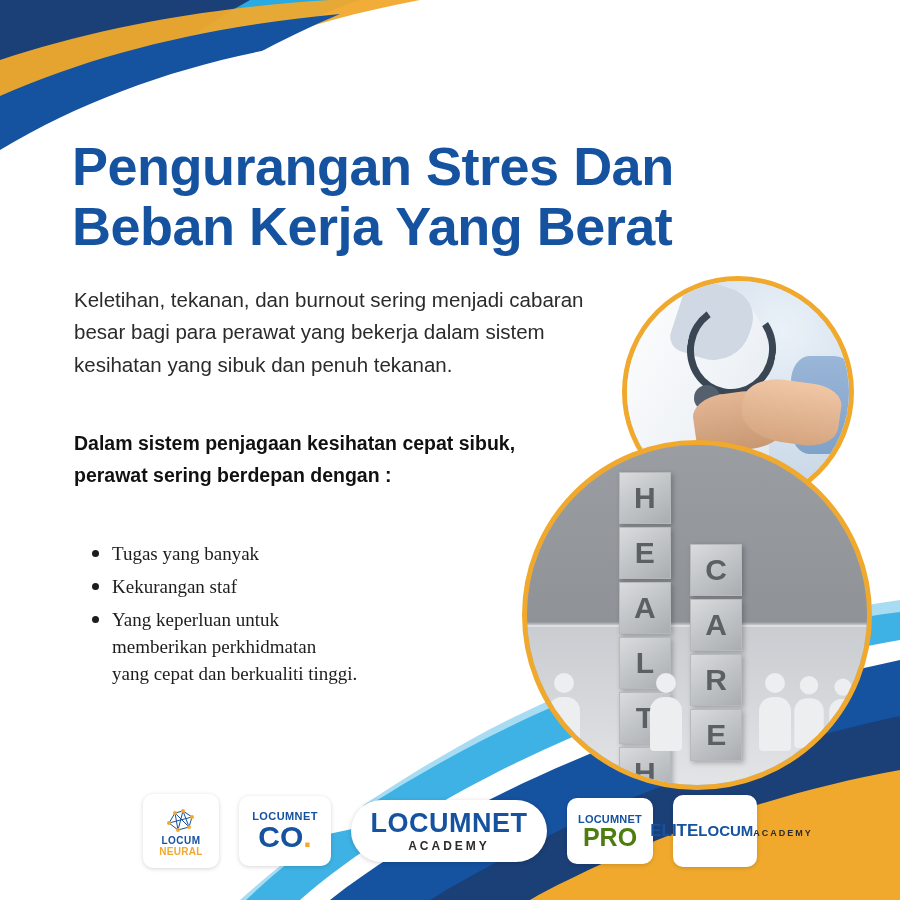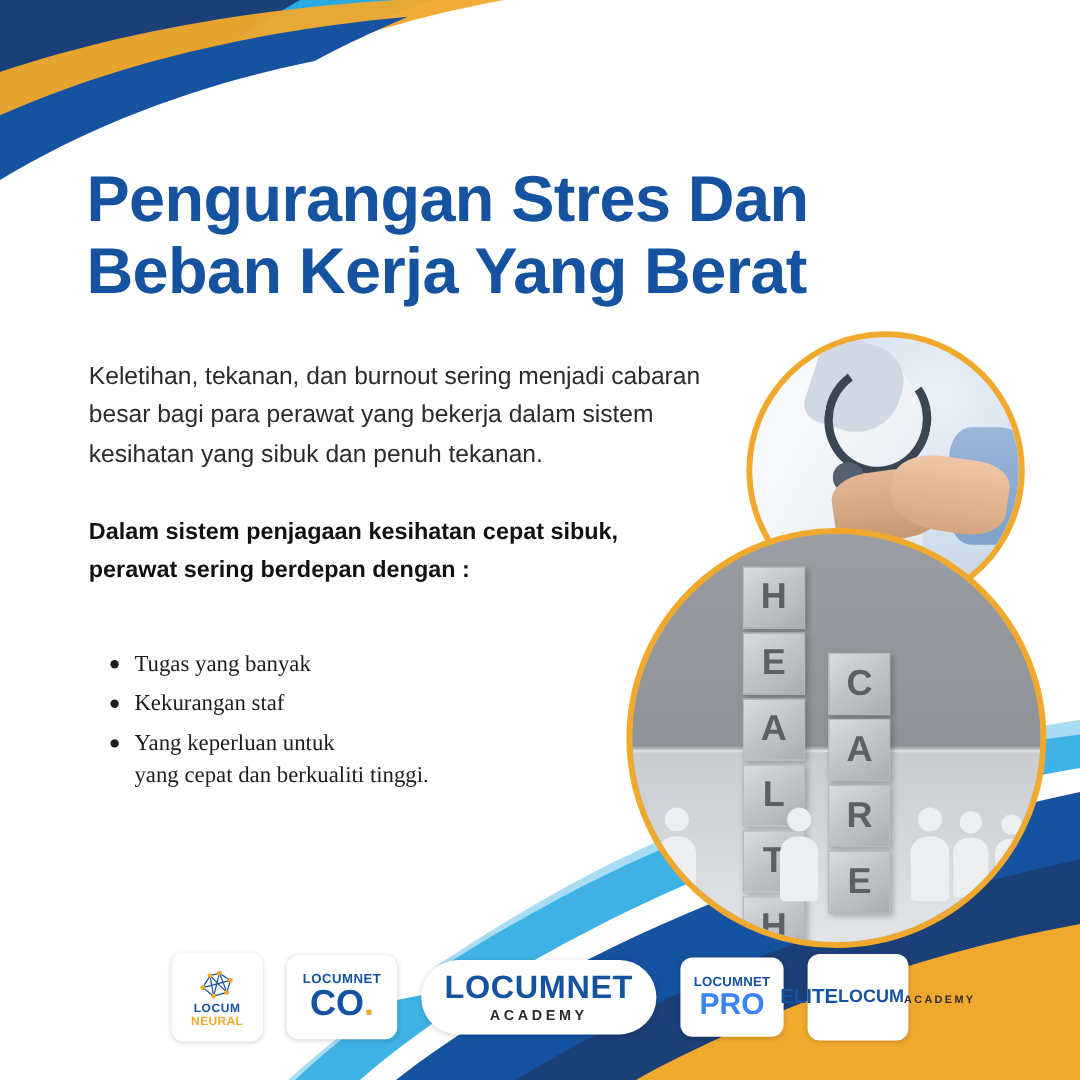--- a/index.html
+++ b/index.html
@@ -28,21 +28,21 @@
     font-size: 54px;
     font-weight: bold;
     line-height: 1.12;
     letter-spacing: -0.5px;
   }
   .headline .l2 { display: block; }
 
   
   .intro {
     position: absolute;
-    left: 74px; top: 298px;
+    left: 74px; top: 284px;
     width: 545px;
     color: #2b2b2b;
     font-size: 20.5px;
     line-height: 1.58;
   }
 
   
   .lead {
     position: absolute;
     left: 74px; top: 428px;
@@ -235,21 +235,21 @@
   }
   .logo-academy .t1 { font-size: 27px; font-weight: bold; color: #1552a0; letter-spacing: .5px; line-height: 1; }
   .logo-academy .t2 { font-size: 12px; font-weight: bold; color: #2b2b2b; letter-spacing: 3px; margin-top: 2px; }
 
   .logo-pro {
     width: 86px; height: 66px;
     flex-direction: column;
     box-shadow: 0 1px 4px rgba(0,0,0,.16);
   }
   .logo-pro .t1 { font-size: 11px; font-weight: bold; color: #1552a0; letter-spacing: .2px; }
-  .logo-pro .t2 { font-size: 25px; font-weight: bold; color: #3b82f6; line-height: 1; }
+  .logo-pro .t2 { font-size: 25px; font-weight: bold; color: #4d7c0f; line-height: 1; }
 
   .logo-elite {
     width: 84px; height: 72px;
     flex-direction: row;
     box-shadow: 0 1px 4px rgba(0,0,0,.16);
     padding-left: 33px;
   }
   .logo-elite .t1 { font-size: 17px; font-weight: bold; color: #1552a0; line-height: 1.05; }
   .logo-elite .t2 { font-size: 15px; font-weight: bold; color: #1552a0; line-height: 1.05; }
   .logo-elite .t3 { font-size: 9px; font-weight: bold; color: #2b2b2b; letter-spacing: 2px; margin-top: 3px; }
@@ -287,20 +287,21 @@
 
   <ul class="bullets">
     <li>
       <span>Tugas yang banyak</span>
     </li>
     <li>
       <span>Kekurangan staf</span>
     </li>
     <li>
       <span>Yang keperluan untuk</span>
+      <span>memberikan perkhidmatan</span>
       <span>yang cepat dan berkualiti tinggi.</span>
     </li>
   </ul>
 
   <div class="photo-top">
     <div class="photo-inner">
       <div class="hs-bg"></div>
       <div class="hs-coat"></div>
       <div class="hs-collar"></div>
       <div class="hs-stetho"></div>

